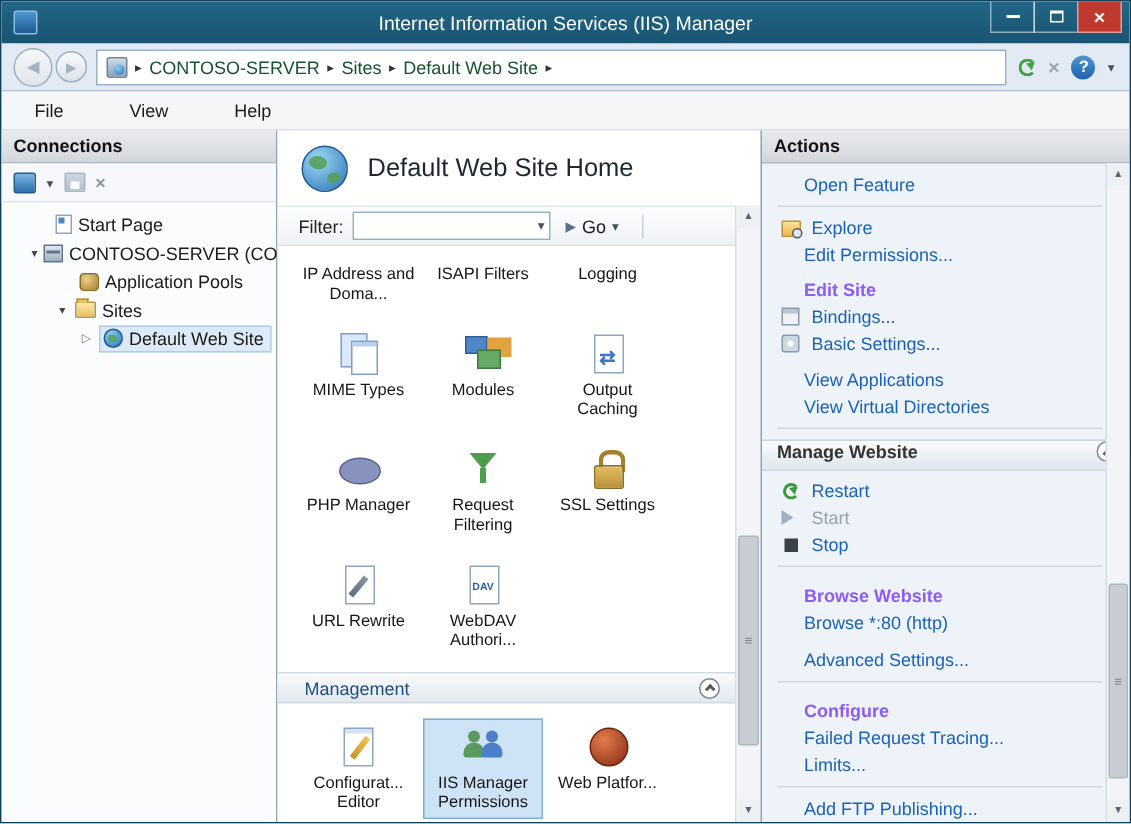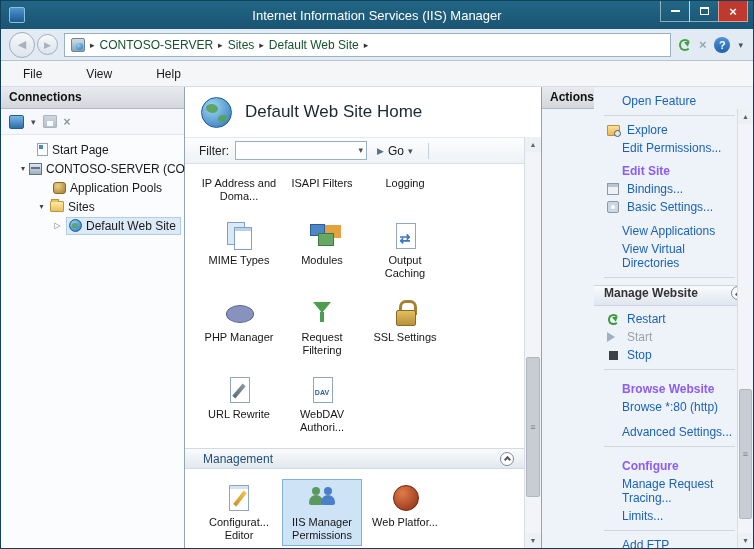--- a/index.html
+++ b/index.html
@@ -131,21 +131,21 @@
   .scrollbar { position:absolute; right:0; width:17px; background:#f2f4f7; border-left:1px solid #d8dde3; }
   .sb-main { top:50px; bottom:0; }
   .sb-actions { top:22px; bottom:0; width:16px; }
   .sb-btn { height:15px; display:flex; align-items:center; justify-content:center; font-size:7px; color:#5a6570; background:#eef1f4; }
   .sb-btn.bottom { position:absolute; bottom:0; left:0; right:0; }
   .sb-thumb { position:absolute; left:1px; right:1px; background:#c8cdd4; border:1px solid #b0b7c0; border-radius:2px; display:flex; align-items:center; justify-content:center; font-size:9px; color:#7a828c; }
   .sb-main .sb-thumb { top:220px; height:140px; }
   .sb-actions .sb-thumb { top:280px; height:130px; }
 
   
-  .actions { width:212px; background:#eef3f9; border-left:1px solid #93a3b5; display:flex; position:relative; }
+  .actions { width:246px; background:#eef3f9; border-left:1px solid #93a3b5; display:flex; flex-direction:column; position:relative; }
   .actions-body { flex:1; padding:5px 18px 0 10px; overflow:hidden; }
   .al { display:block; color:#1a62b8; padding:2px 0 2px 18px; cursor:pointer; text-decoration:none; }
   .arow { display:flex; align-items:center; gap:6px; padding:2px 0 2px 1px; }
   .arow .al { padding:0; }
   .ah { font-weight:bold; color:#8b5cf6; padding:7px 0 2px 18px; }
   .sep { border:0; border-top:1px solid #cfd7e0; margin:5px 0; }
   .disabled-label { color:#98a2ac; }
   .manage-band { margin:7px -18px 4px -10px; height:21px; background:linear-gradient(#fafbfc,#dfe6ee); border-top:1px solid #cdd6e0; border-bottom:1px solid #cdd6e0; display:flex; align-items:flex-start; padding:0 8px 0 10px; font-weight:bold; color:#333; }
   .ic16 { width:16px; display:flex; justify-content:center; flex:0 0 16px; }
   .ic-explore { width:13px; height:11px; background:linear-gradient(#ffe19a,#e8b84e); border:1px solid #b8923c; border-radius:1px; position:relative; }
@@ -408,21 +408,21 @@
               <span class="ic-stop"></span>
             </span>
           <a class="al">Stop</a>
         </div>
         <hr class="sep">
         <div class="ah">Browse Website</div>
         <a class="al">Browse *:80 (http)</a>
         <a class="al" style="margin-top:7px;">Advanced Settings...</a>
         <hr class="sep">
         <div class="ah">Configure</div>
-        <a class="al">Manage Request Tracing...</a>
+        <a class="al">Failed Request Tracing...</a>
         <a class="al">Limits...</a>
         <hr class="sep">
         <a class="al">Add FTP Publishing...</a>
       </div>
       <div class="scrollbar sb-actions">
         <div class="sb-btn">▲</div>
         <div class="sb-thumb">≡</div>
         <div class="sb-btn bottom">▼</div>
       </div>
     </div>

